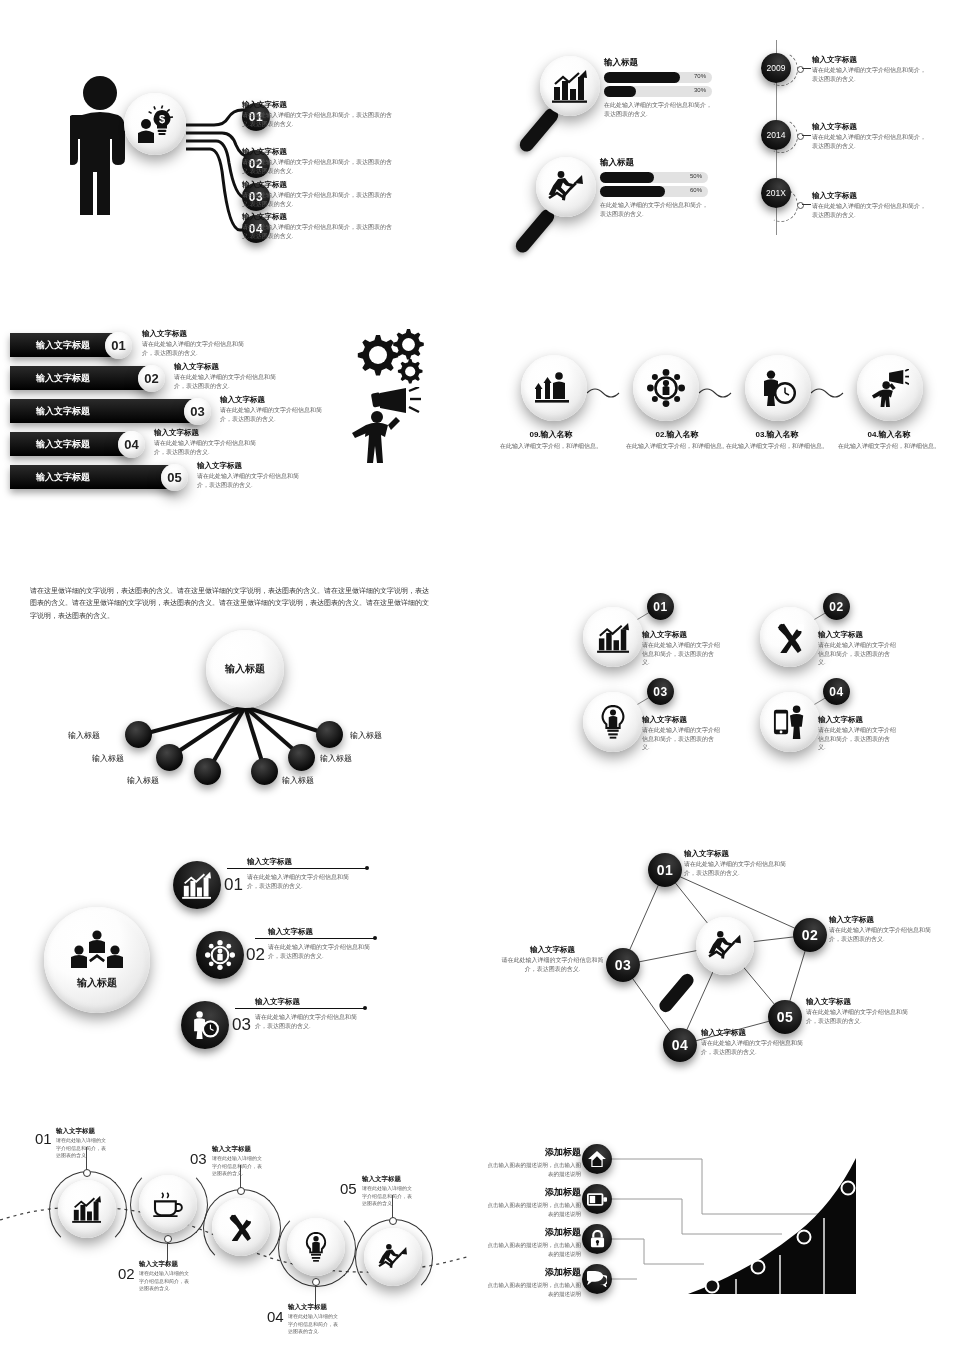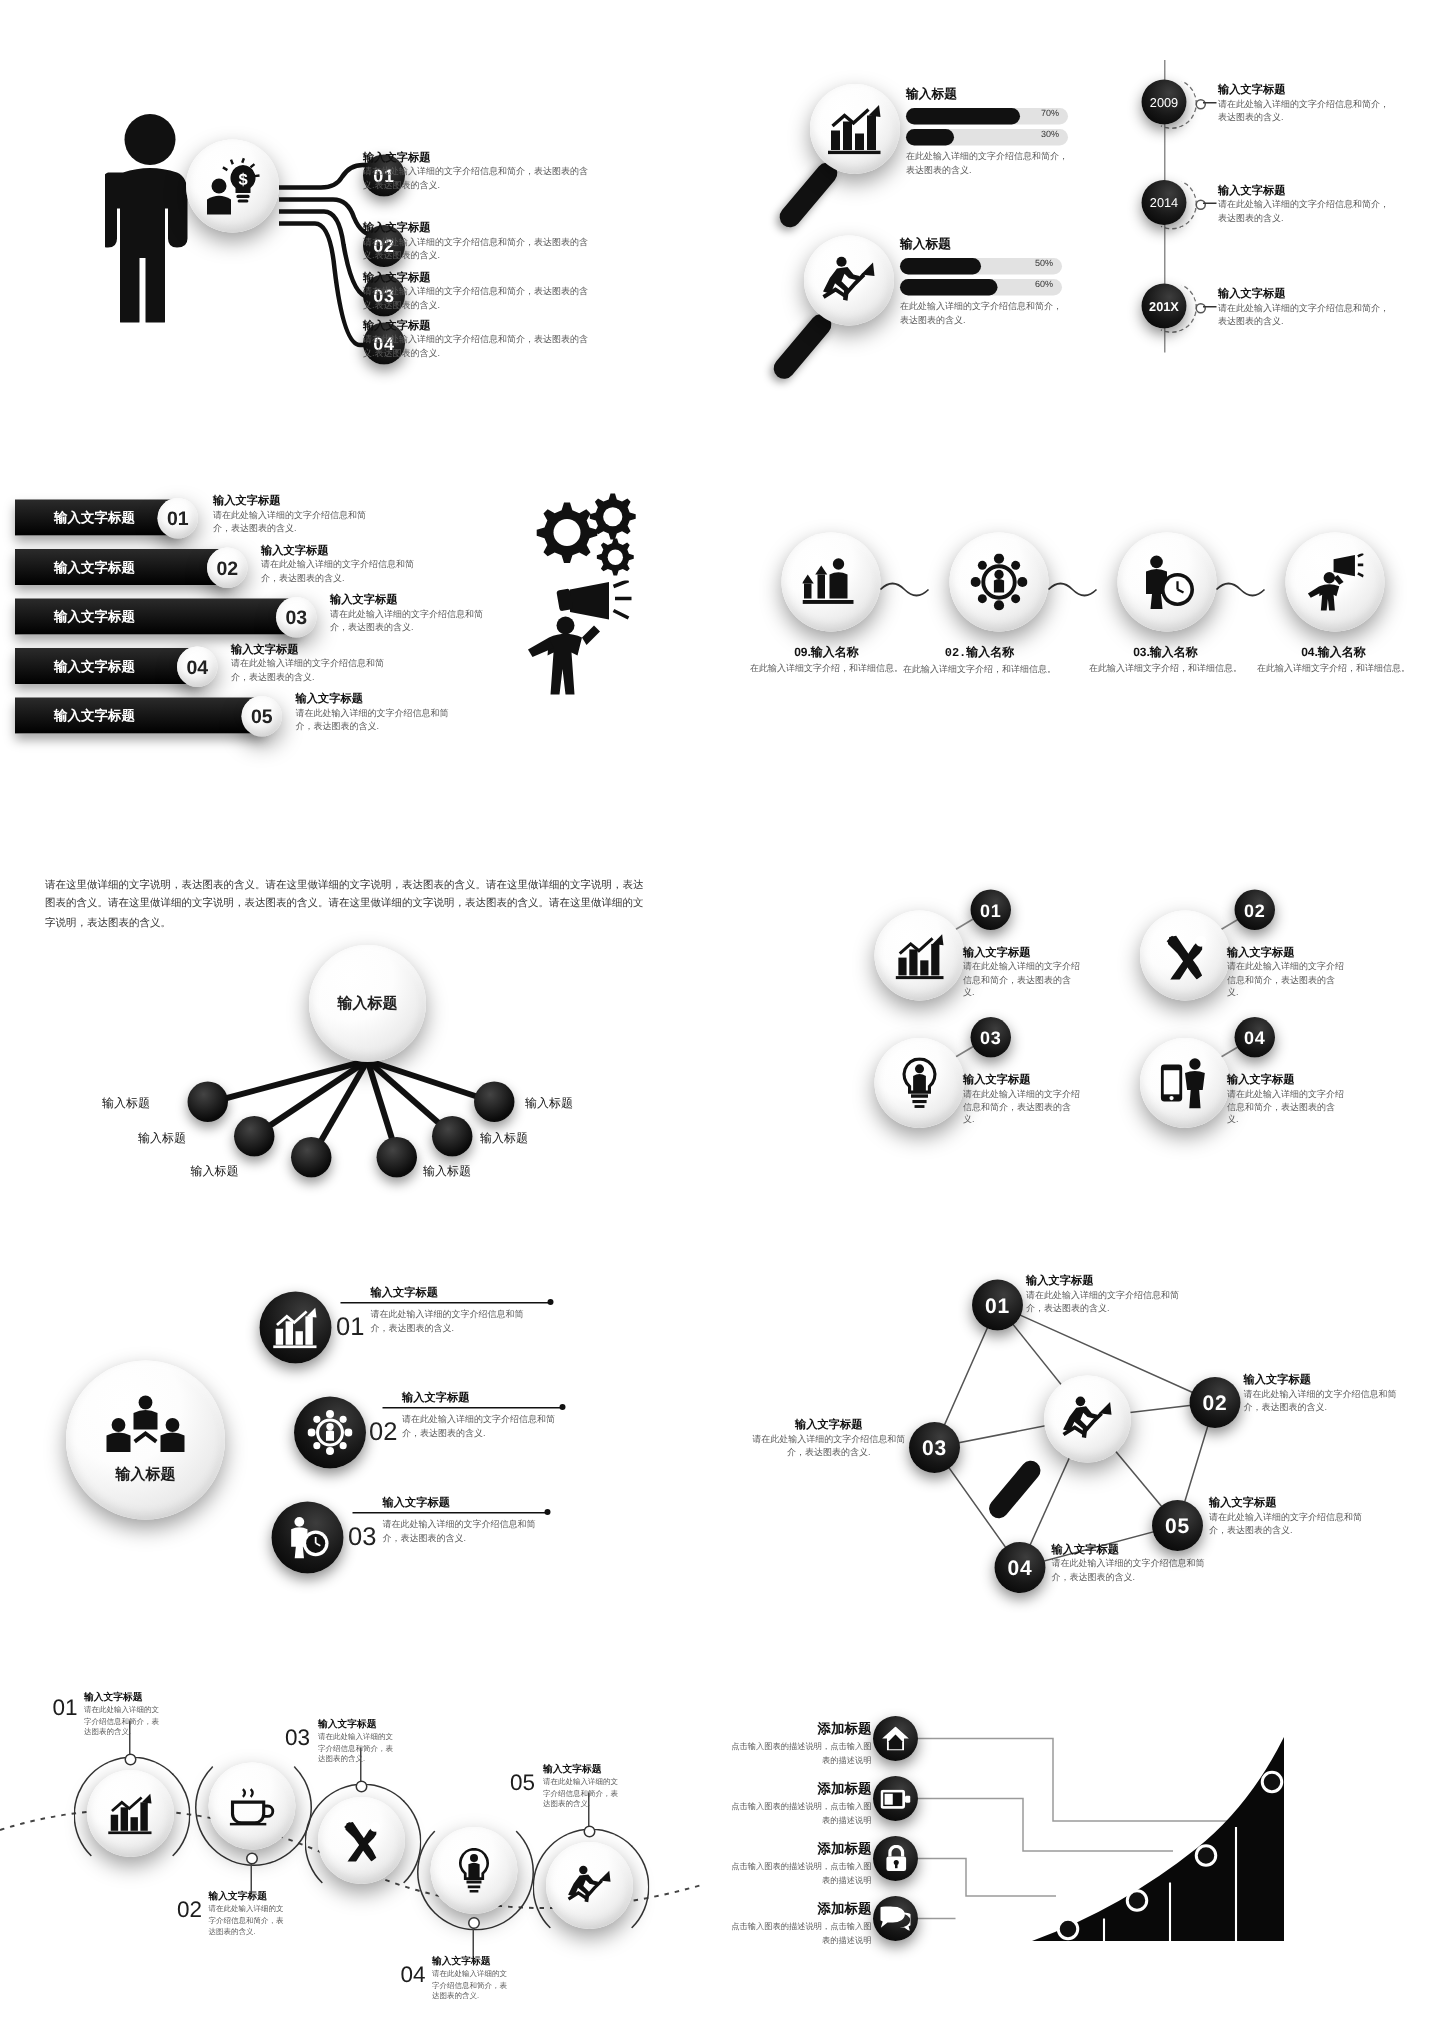--- a/index.html
+++ b/index.html
@@ -270,21 +270,21 @@
     <span>2014</span>
   </div>
   <div style="position:absolute;left:47px;top:93px;width:5px;height:5px;border:1px solid #555;border-radius:50%;background:#fff;"></div>
   <div class="hline" style="left:52px;top:95px;width:9px;background:#333;"></div>
   <div style="position:absolute;left:62px;top:82px;">
     <div class="ttl">输入文字标题</div>
     <div class="desc">请在此处输入详细的文字介绍信息和简介，表达图表的含义.</div>
   </div>
 
   <div class="arc" style="left:14px;top:148px;width:32px;height:32px;transform:rotate(-20deg);"></div>
-  <div class="bcircle yr" style="left:11px;top:149px;font-weight:bold;">
+  <div class="bcircle yr" style="left:11px;top:138px;">
     <span>201X</span>
   </div>
   <div style="position:absolute;left:47px;top:162px;width:5px;height:5px;border:1px solid #555;border-radius:50%;background:#fff;"></div>
   <div class="hline" style="left:52px;top:164px;width:9px;background:#333;"></div>
   <div style="position:absolute;left:62px;top:151px;">
     <div class="ttl">输入文字标题</div>
     <div class="desc">请在此处输入详细的文字介绍信息和简介，表达图表的含义.</div>
   </div>
 </div>
 
@@ -411,21 +411,21 @@
           <circle cx="34.6" cy="19" r="3.4"></circle>
         <circle cx="7.9" cy="7.9" r="3"></circle>
           <circle cx="30.1" cy="7.9" r="3"></circle>
         <circle cx="7.9" cy="30.1" r="3"></circle>
           <circle cx="30.1" cy="30.1" r="3"></circle>
         <circle cx="19" cy="14" r="3.1"></circle>
         <path d="M15.6 18 q3.4 -2 6.8 0 l0 8 h-6.8 z"></path>
       </g>
     </svg>
   </div>
-  <div class="cap" style="left:86px;font-family:Liberation Mono, monospace;">
+  <div class="cap" style="left:110px;">
     <div class="ttl">02.输入名称</div>
     <div class="desc">在此输入详细文字介绍，和详细信息。</div>
   </div>
 
   <div class="gcircle" style="left:230px;">
     <svg width="38" height="36" viewBox="0 0 38 36">
       <g class="sil">
         <circle cx="12" cy="4.6" r="4.2"></circle>
         <path d="M5 11 q7 -3.5 14 0 l0 15 l-4 0 l1 10 h-8 l1 -10 l-4 0 z"></path>
         <circle cx="26" cy="23" r="11" fill="#111"></circle>

